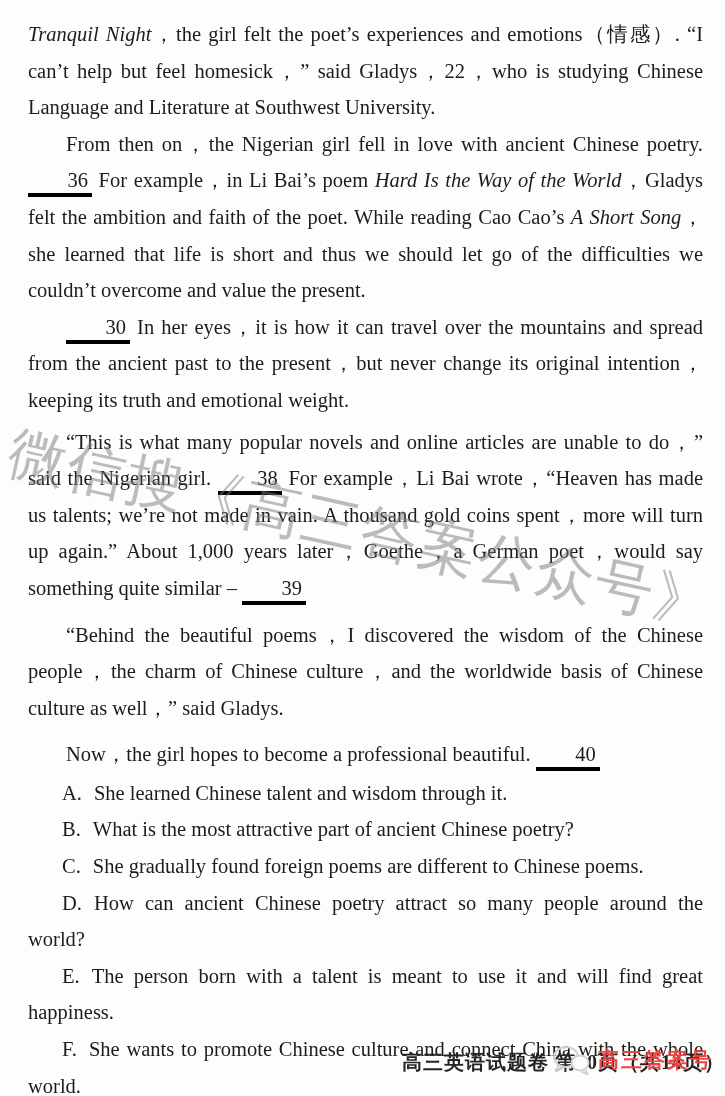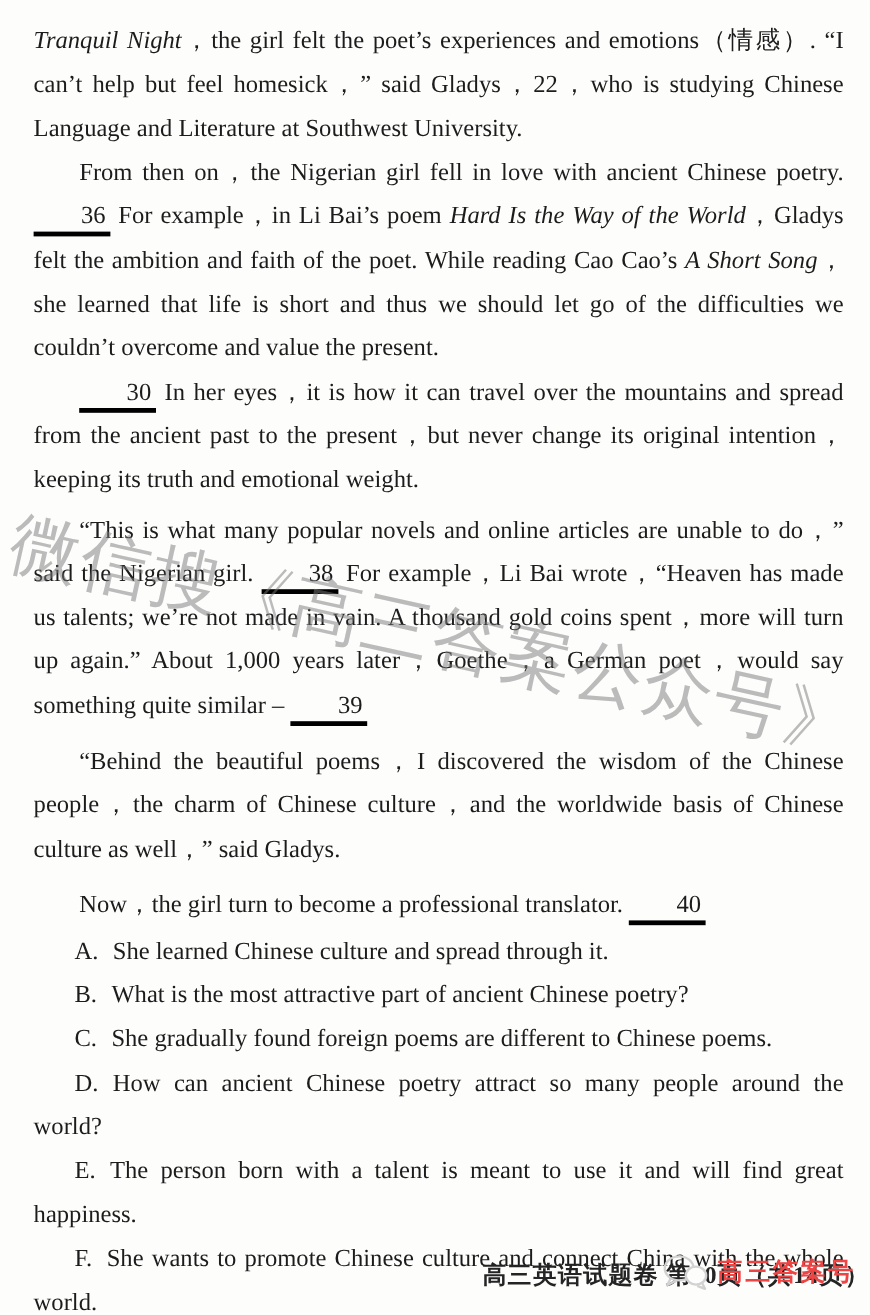--- a/index.html
+++ b/index.html
@@ -92,24 +92,24 @@
     <p class="para no-indent"><i>Tranquil Night</i><span>，the girl felt the poet’s experiences and emotions（情感）. “I can’t help but feel homesick，” said Gladys，22，who is studying Chinese Language and Literature at Southwest University.</span></p>
 
     <p class="para"><span>From then on，the Nigerian girl fell in love with ancient Chinese poetry. </span><span class="blank">36</span><span> For example，in Li Bai’s poem </span><i>Hard Is the Way of the World</i><span>，Gladys felt the ambition and faith of the poet. While reading Cao Cao’s </span><i>A Short Song</i><span>，she learned that life is short and thus we should let go of the difficulties we couldn’t overcome and value the present.</span></p>
 
     <p class="para"><span class="blank">30</span><span> In her eyes，it is how it can travel over the mountains and spread from the ancient past to the present，but never change its original intention，keeping its truth and emotional weight.</span></p>
 
     <p class="para mt-sm"><span>“This is what many popular novels and online articles are unable to do，” said the Nigerian girl. </span><span class="blank">38</span><span> For example，Li Bai wrote，“Heaven has made us talents; we’re not made in vain. A thousand gold coins spent，more will turn up again.” About 1,000 years later，Goethe，a German poet，would say something quite similar – </span><span class="blank">39</span></p>
 
     <p class="para mt-md"><span>“Behind the beautiful poems，I discovered the wisdom of the Chinese people，the charm of Chinese culture，and the worldwide basis of Chinese culture as well，” said Gladys.</span></p>
 
-    <p class="para mt-md"><span>Now，the girl turn to become a professional translator. </span><span class="blank">40</span></p>
+    <p class="para mt-md"><span>Now，the girl hopes to become a professional beautiful. </span><span class="blank">40</span></p>
 
     <div class="options">
-      <p class="option"><span class="opt-label">A.</span><span>She learned Chinese culture and spread through it.</span></p>
+      <p class="option"><span class="opt-label">A.</span><span>She learned Chinese talent and wisdom through it.</span></p>
       <p class="option"><span class="opt-label">B.</span><span>What is the most attractive part of ancient Chinese poetry?</span></p>
       <p class="option"><span class="opt-label">C.</span><span>She gradually found foreign poems are different to Chinese poems.</span></p>
       <p class="option"><span class="opt-label">D.</span><span>How can ancient Chinese poetry attract so many people around the world?</span></p>
       <p class="option"><span class="opt-label">E.</span><span>The person born with a talent is meant to use it and will find great happiness.</span></p>
       <p class="option"><span class="opt-label">F.</span><span>She wants to promote Chinese culture and connect China with the whole world.</span></p>
 
     </div>
 
   </div>
 

